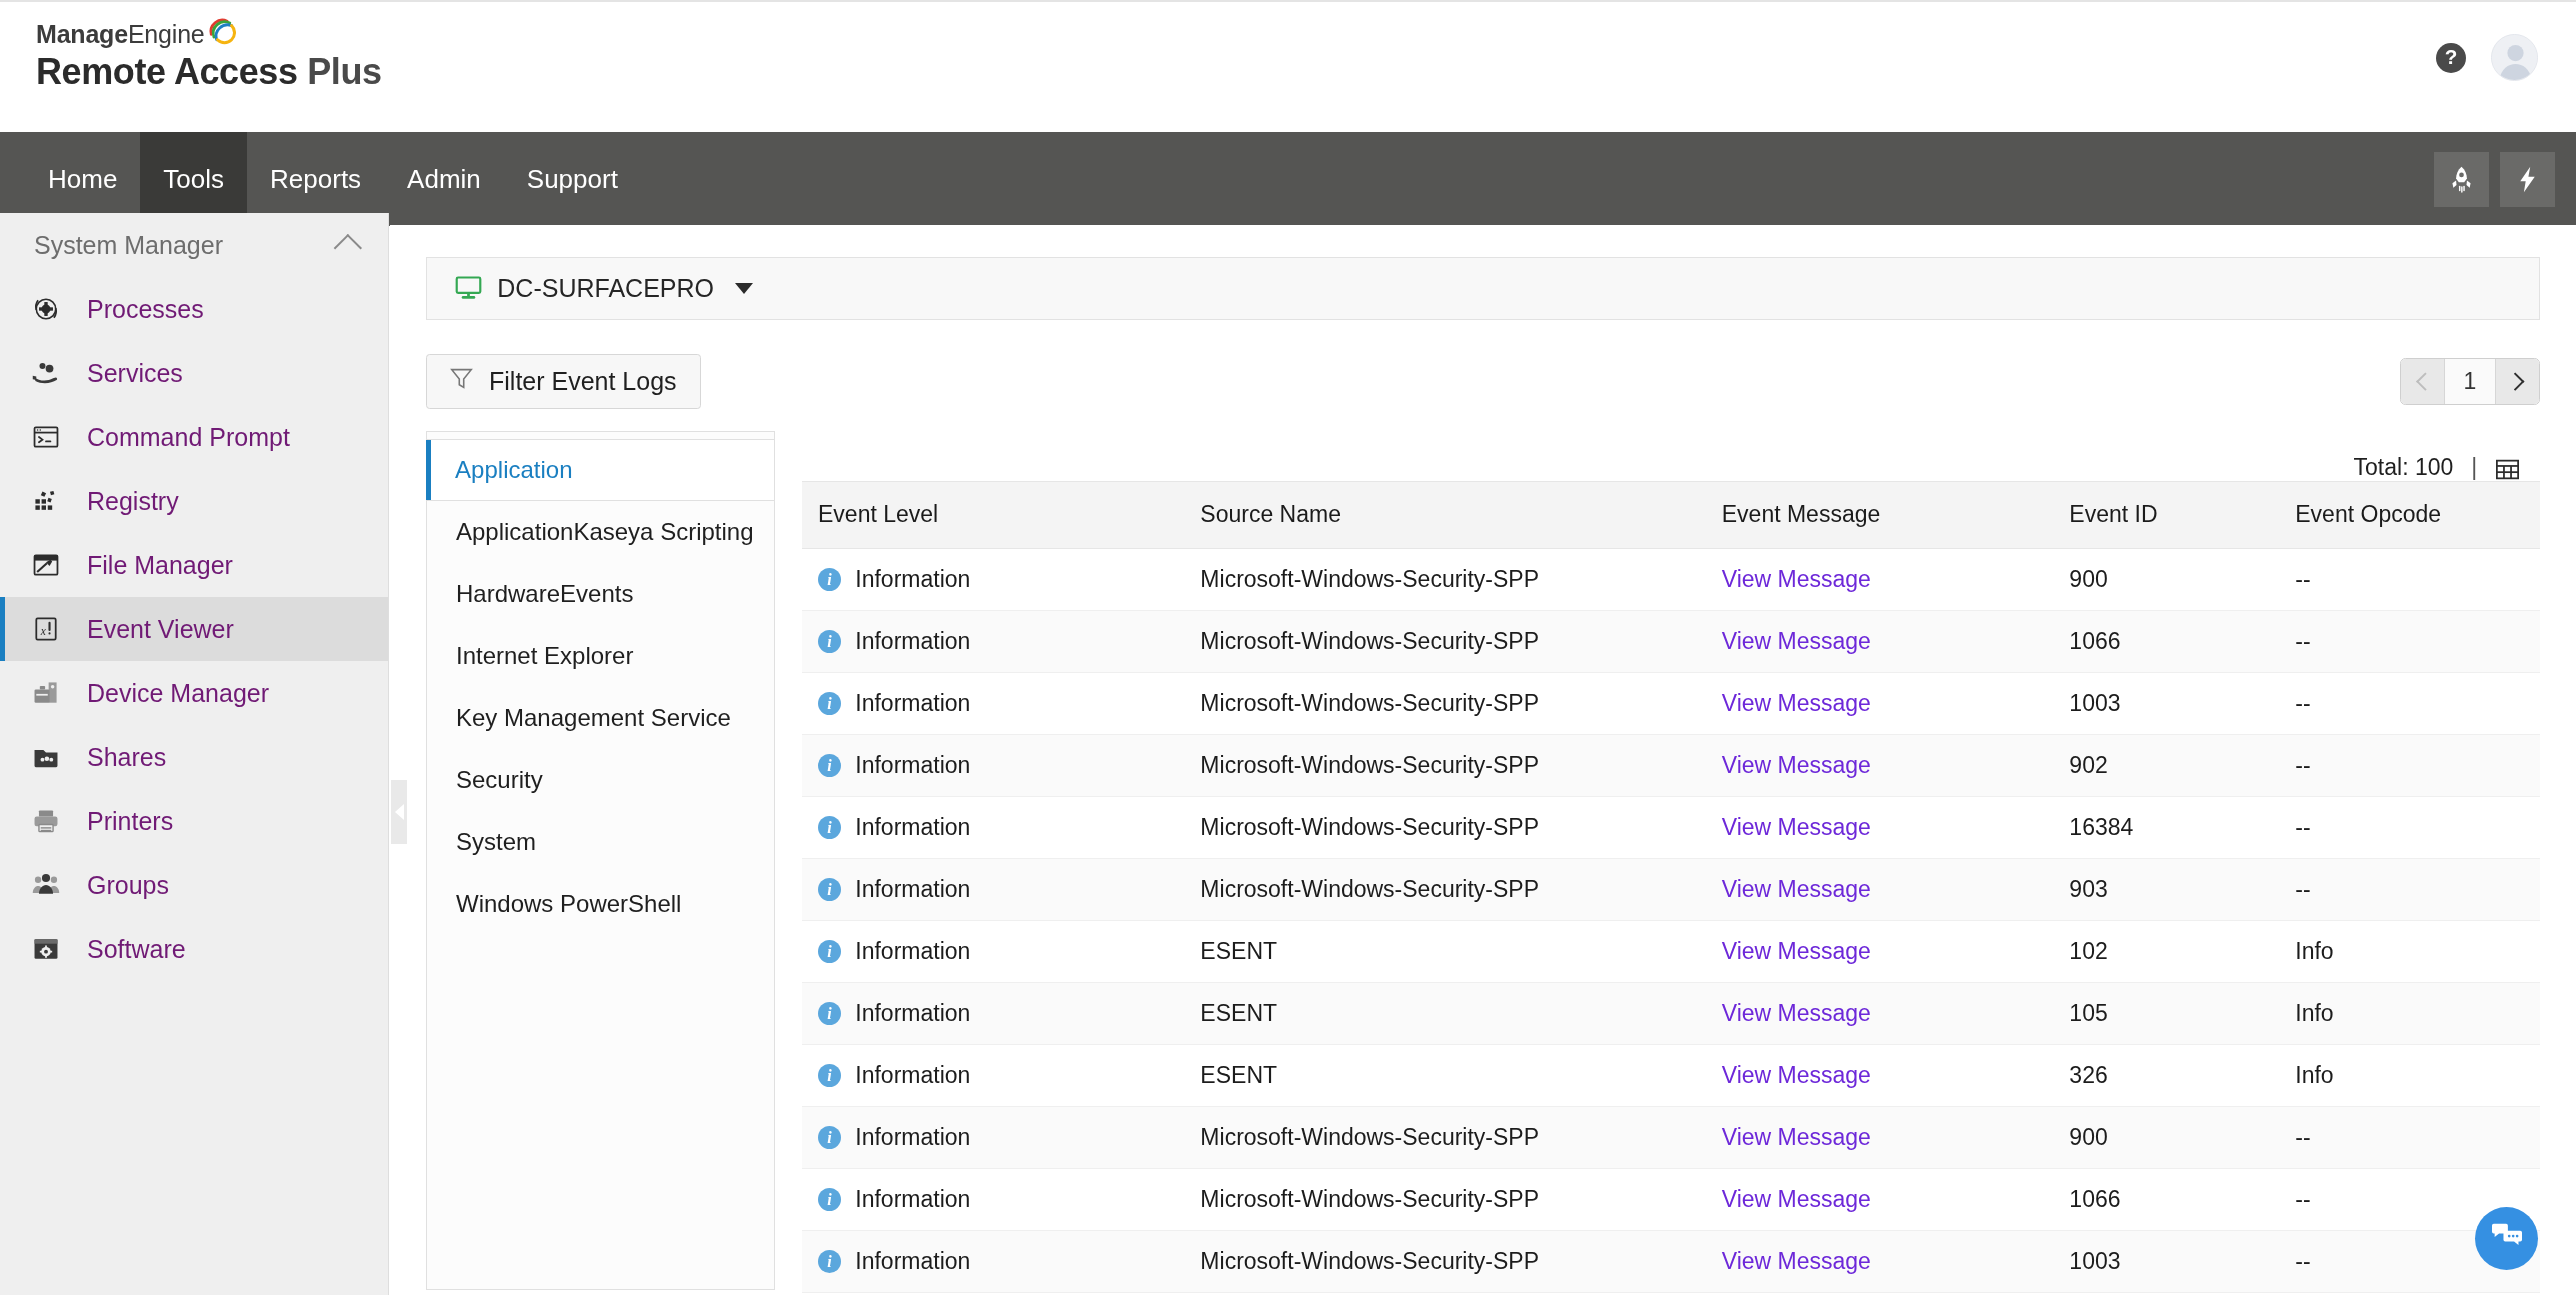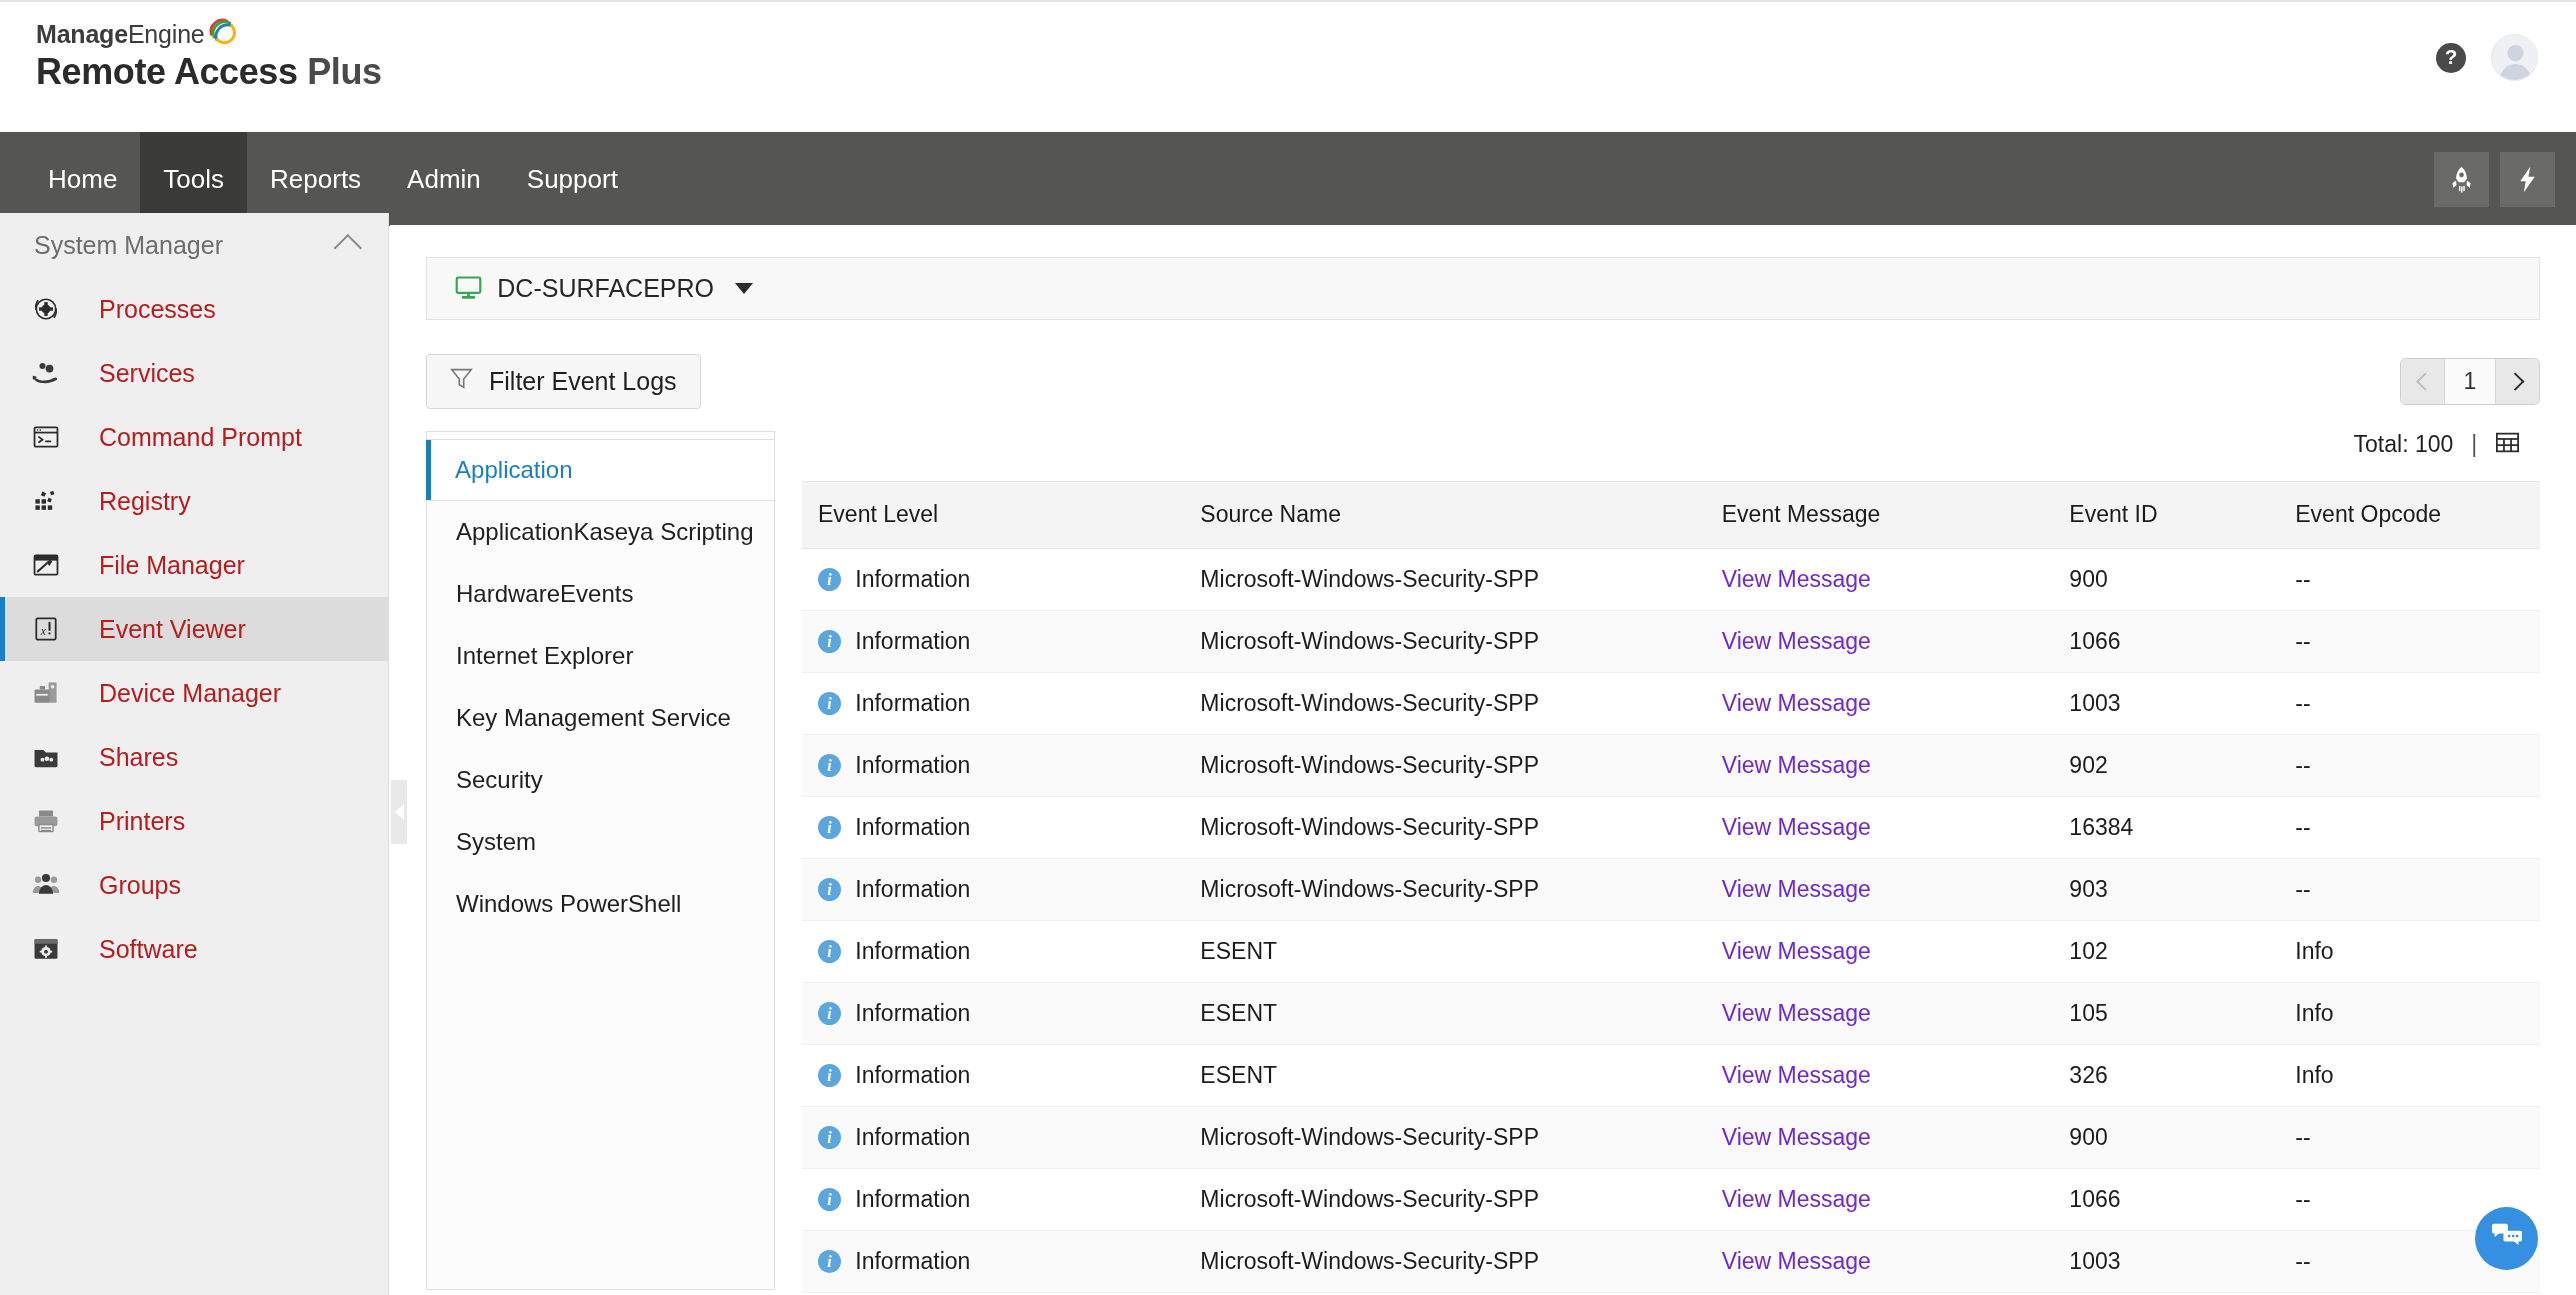--- a/index.html
+++ b/index.html
@@ -89,23 +89,23 @@
     padding: 0 30px 0 34px; cursor: pointer; gap: 38px;
   }
   .sidebar-header-title { font-size: 25px; color: #6d6d6d; }
   .chevron-up {
     width: 19.7px; height: 19.7px;
     border-left: 2.7px solid #8a8a8a; border-top: 2.7px solid #8a8a8a;
     transform: rotate(45deg); margin-top: 5.4px;
   }
   .sidebar-item {
     display: flex; align-items: center;
-    height: 64px; padding-left: 29px; gap: 36px;
+    height: 64px; padding-left: 29px; gap: 24px;
     cursor: pointer; position: relative;
-    font-size: 25px; color: #b91c1c;
+    font-size: 25px; color: #701a75;
   }
   .sidebar-item.selected {
     background: #dcdcdc;
   }
   .sidebar-item.selected::before {
     content: ''; position: absolute; left: 0; top: 0;
     width: 5.4px; height: 100%; background: #1a7fc1;
   }
   .side-icon {
     width: 34px; height: 34px;
@@ -212,21 +212,21 @@
     border-top: 0.9px solid #e0e0e0; border-bottom: 0.9px solid #e0e0e0;
     margin-left: -0.9px; padding-left: 29px;
   }
   .log-item.selected::before {
     content: ''; position: absolute; left: 0; top: 0;
     width: 4.5px; height: 100%; background: #1a7fc1;
   }
 
   .table-area { flex: 1; margin-left: 27px; position: relative; }
   .table-meta {
-    height: 50px; display: flex; align-items: flex-start;
+    height: 50px; display: flex; align-items: flex-end;
     justify-content: flex-end; gap: 18px;
     font-size: 23px; color: #1f1f1f; padding-right: 19.7px;
   }
   .meta-sep { color: #555; }
   .grid-icon { cursor: pointer; display: flex; }
 
   table.evt { width: 100%; border-collapse: collapse; table-layout: fixed; }
   table.evt th {
     background: #f4f4f4; text-align: left;
     font-size: 23px; font-weight: 400; color: #1b1b1b;

